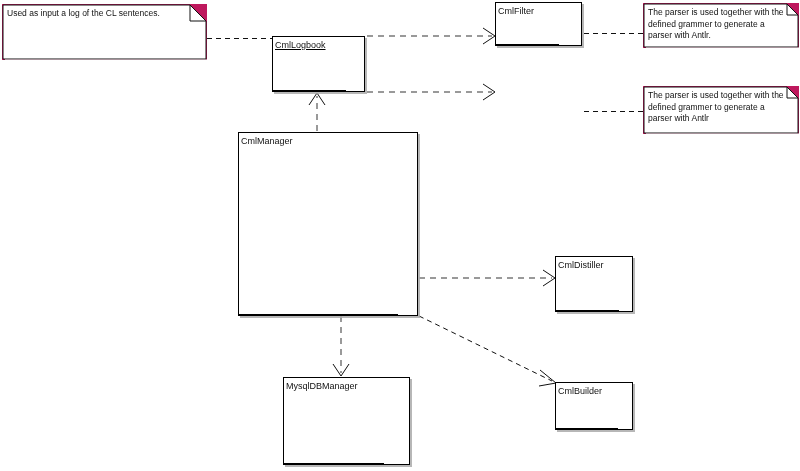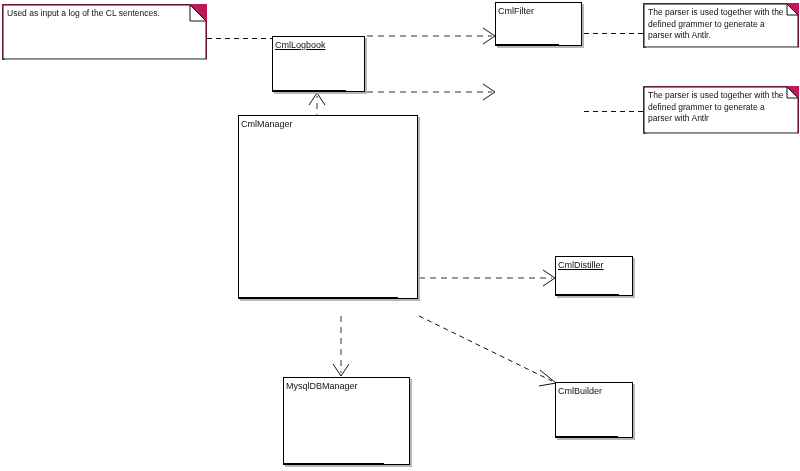--- a/index.html
+++ b/index.html
@@ -141,33 +141,33 @@
     <div class="compartment"></div>
   </div>
 
   <div class="uml-class" style="left:495px; top:2px; width:87px; height:44px;">
     <div class="cname">CmlFilter</div>
     <div class="compartment div"></div>
     <div class="compartment"></div>
   </div>
 
 
-  <div class="uml-class manager" style="left:238px; top:115px; width:180px; height:184px;">
+  <div class="uml-class manager" style="left:238px; top:132px; width:180px; height:184px;">
     <div class="cname">CmlManager</div>
     <div class="compartment div" style="flex:0 0 103px;"></div>
     <div class="compartment"></div>
   </div>
 
-  <div class="uml-class" style="left:555px; top:256px; width:78px; height:40px;text-decoration:underline;">
+  <div class="uml-class" style="left:555px; top:256px; width:78px; height:56px;">
     <div class="cname">CmlDistiller</div>
     <div class="compartment div"></div>
     <div class="compartment"></div>
   </div>
 
-  <div class="uml-class" style="left:555px; top:382px; width:78px; height:56px;">
+  <div class="uml-class" style="left:555px; top:382px; width:78px; height:48px;">
     <div class="cname">CmlBuilder</div>
     <div class="compartment div"></div>
     <div class="compartment"></div>
   </div>
 
   <div class="uml-class" style="left:283px; top:377px; width:127px; height:88px;">
     <div class="cname">MysqlDBManager</div>
     <div class="compartment div"></div>
     <div class="compartment"></div>
   </div>

